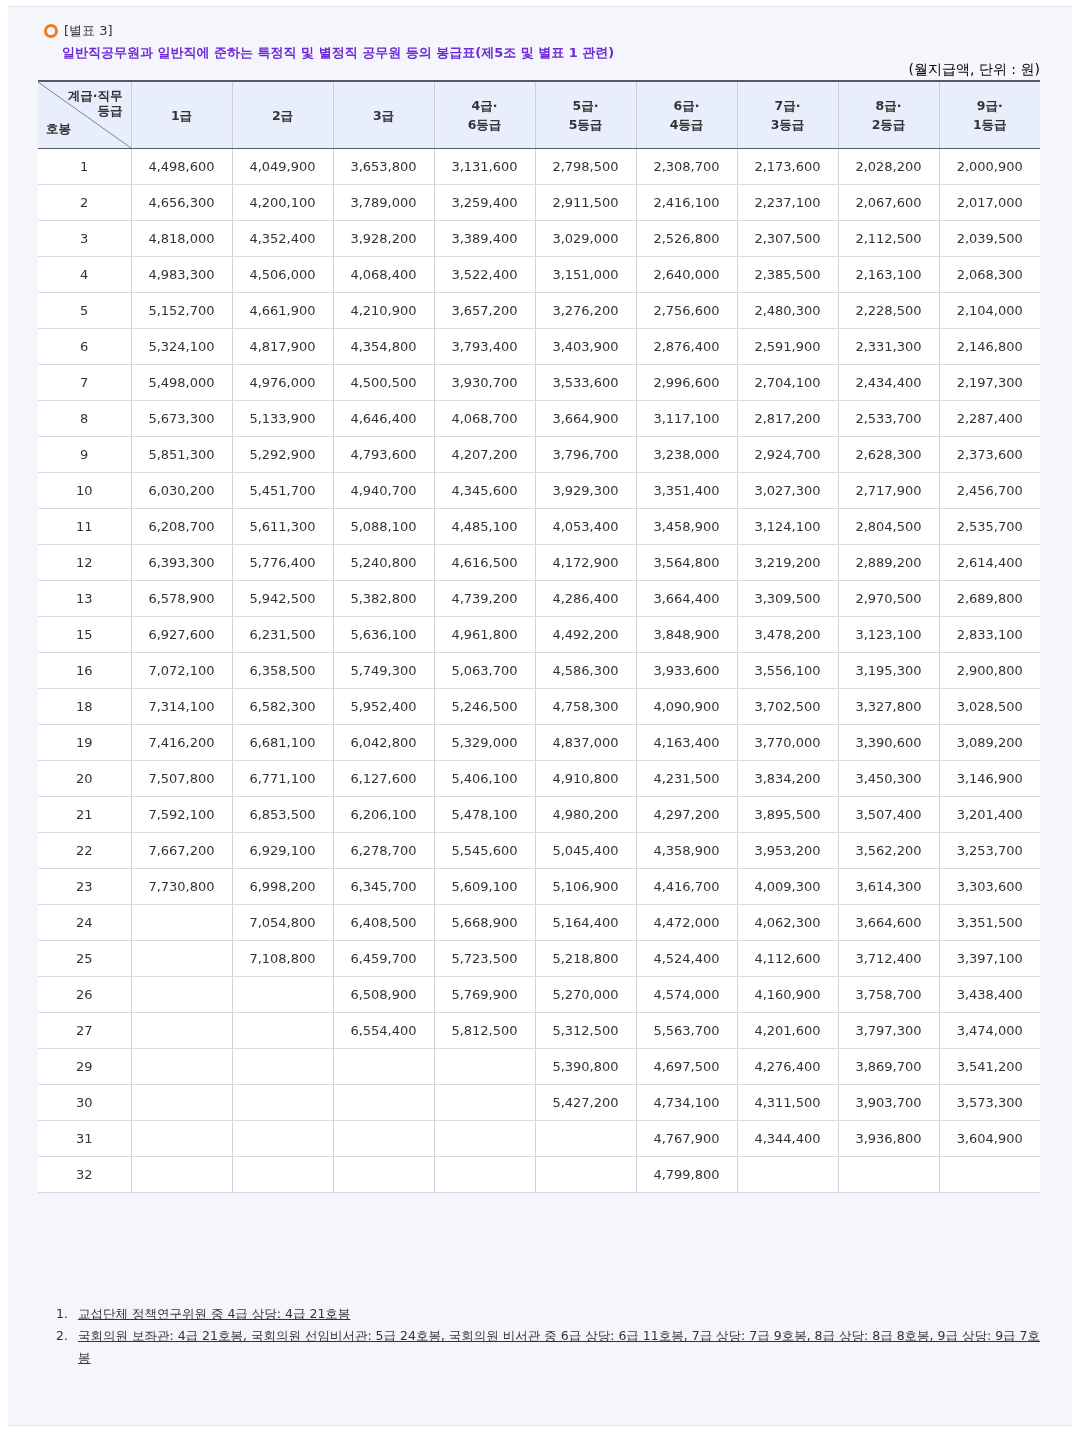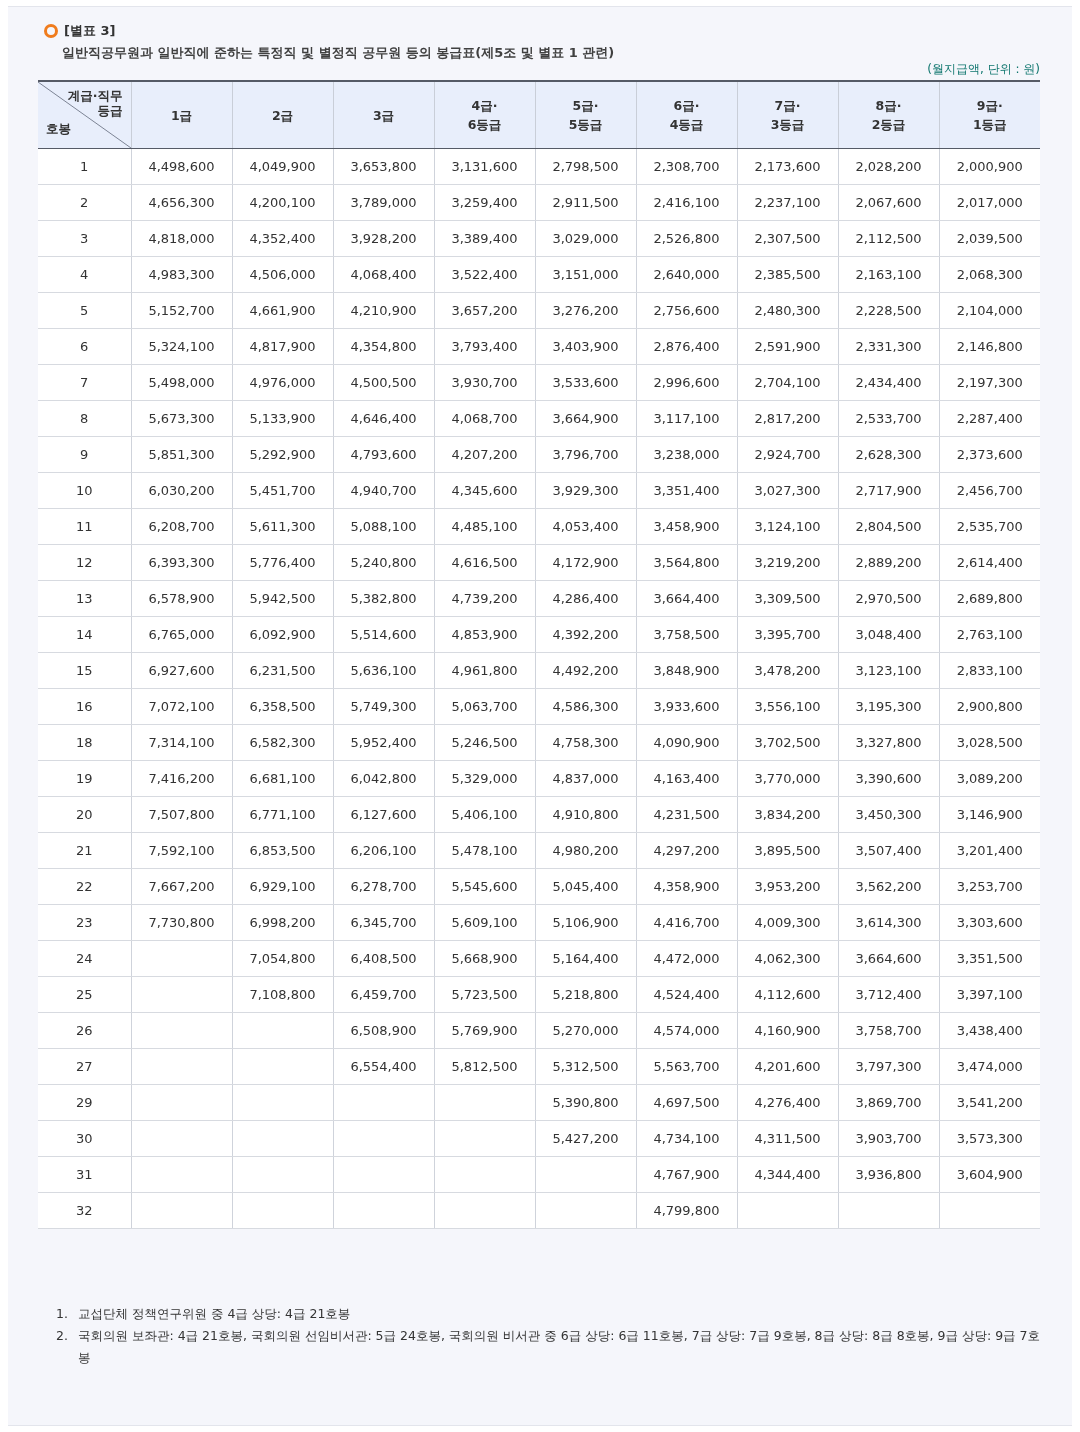--- a/index.html
+++ b/index.html
@@ -13,35 +13,35 @@
     .page {
       position: absolute; left: 8px; top: 6px;
       width: 1064px; height: 1418px;
       background: #f5f6fb;
       border-top: 1px solid #e3e5ec;
       border-bottom: 1px solid #e3e5ec;
     }
     .title-block { position: absolute; left: 36px; top: 15px; }
     .title-line1 {
       display: flex; align-items: center; gap: 6px;
-      font-size: 13px; font-weight: bold; color: #333;
+      font-size: 13px; font-weight: normal; color: #333;
       height: 18px;
     }
     .ring-icon {
       width: 8px; height: 8px;
       border: 3px solid #f07c1d; border-radius: 50%;
       display: inline-block;
     }
     .title-line2 {
       margin-left: 18px; margin-top: 4px;
-      font-size: 13px; font-weight: bold; color: #404040;
+      font-size: 13px; font-weight: bold; color: #6d28d9;
     }
     .unit-note {
       position: absolute; right: 32px; top: 54px;
-      font-size: 12px; color: #0f766e;
+      font-size: 14px; color: #000000;
     }
     table.pay {
       position: absolute; left: 30px; top: 73px;
       width: 1002px;
       border-collapse: collapse;
       table-layout: fixed;
       background: #ffffff;
       border-top: 2px solid #555a66;
     }
     table.pay th {
@@ -73,21 +73,21 @@
     }
     .corner .bottom-label {
       position: absolute; left: 8px; bottom: 10px; font-size: 12.5px; text-align: right;
     }
     .notes {
       position: absolute; left: 30px; top: 1296px; width: 1010px;
       font-size: 12.5px; color: #333; line-height: 22px;
     }
     .notes .label { font-weight: bold; }
     .notes ol { margin: 0; padding-left: 34px; }
-    .notes ol li { padding-left: 6px; }
+    .notes ol li { padding-left: 6px; text-decoration: underline; }
   </style>
 </head>
 <body>
 
 <div class="page">
 
   <div class="title-block">
     <div class="title-line1">
       <span class="ring-icon"></span>
       <span>[별표 3]</span>
@@ -313,32 +313,20 @@
           <td>5,942,500</td>
           <td>5,382,800</td>
           <td>4,739,200</td>
           <td>4,286,400</td>
           <td>3,664,400</td>
           <td>3,309,500</td>
           <td>2,970,500</td>
           <td>2,689,800</td>
         </tr>
         <tr>
-          <td>14</td>
-          <td>6,765,000</td>
-          <td>6,092,900</td>
-          <td>5,514,600</td>
-          <td>4,853,900</td>
-          <td>4,392,200</td>
-          <td>3,758,500</td>
-          <td>3,395,700</td>
-          <td>3,048,400</td>
-          <td>2,763,100</td>
-        </tr>
-        <tr>
           <td>15</td>
           <td>6,927,600</td>
           <td>6,231,500</td>
           <td>5,636,100</td>
           <td>4,961,800</td>
           <td>4,492,200</td>
           <td>3,848,900</td>
           <td>3,478,200</td>
           <td>3,123,100</td>
           <td>2,833,100</td>

